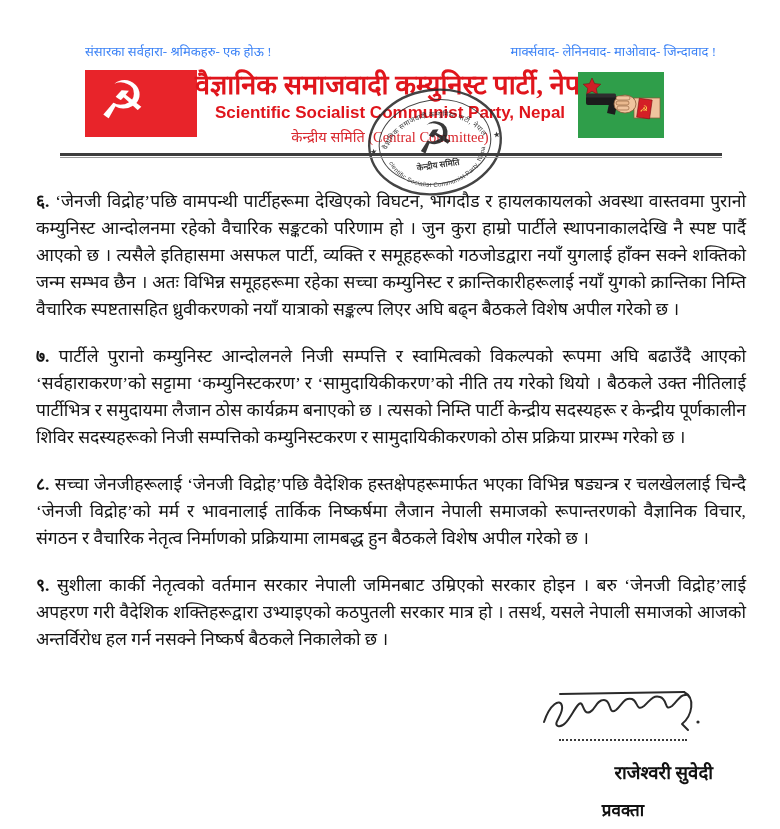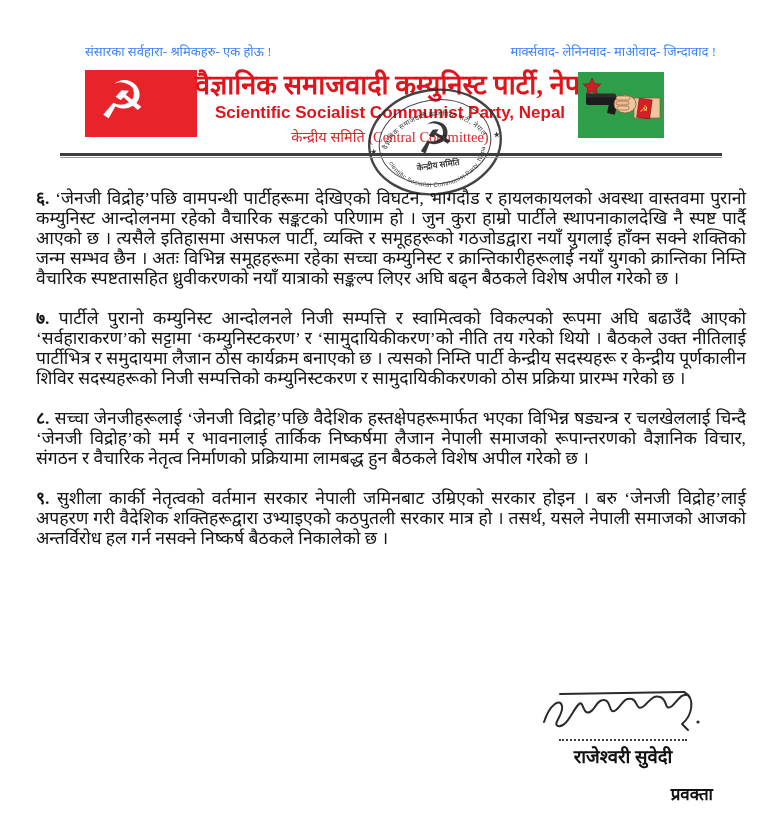--- a/index.html
+++ b/index.html
@@ -43,37 +43,38 @@
   .stamp{
     position:absolute;left:362px;top:84px;width:146px;height:116px;
     transform:rotate(-8deg);opacity:.88;pointer-events:none;
   }
   .rule{
     position:absolute;left:60px;right:58px;top:153px;height:1px;
     border-top:3px solid #3d3d3d;border-bottom:1px solid #999;
   }
   .doc-body{
     position:absolute;left:36px;right:34px;top:188px;
-    font-size:17.5px;line-height:20px;text-align:justify;color:#141414;
+    font-size:17.5px;line-height:27px;text-align:justify;color:#141414;
   }
   .doc-body p{margin:0 0 20px 0;}
   .pnum{font-weight:700;}
   .sig-block{
     position:absolute;left:533px;top:672px;width:180px;text-align:center;
   }
   .sig-svg{display:block;margin:0 auto;}
   .sig-dots{
     width:128px;margin:4px auto 0 auto;border-bottom:2px dotted #3c3c3c;height:1px;
   }
   .sig-name{
-    margin-top:2px;font-size:18.5px;font-weight:700;color:#111;
+    margin-top:18px;font-size:18.5px;font-weight:700;color:#111;
     font-family:"Liberation Serif","DejaVu Serif",serif;
+    text-align:right;
   }
   .sig-title{
-    margin-top:14px;font-size:17px;font-weight:700;color:#111;text-align:right;
+    margin-top:14px;font-size:17px;font-weight:700;color:#111;
   }
 </style>
 </head>
 <body>
 
 <span class="slogan left">संसारका सर्वहारा- श्रमिकहरु- एक होऊ !</span>
 <span class="slogan right">मार्क्सवाद- लेनिनवाद- माओवाद- जिन्दावाद !</span>
 
 <div class="flag-red">
   <span class="hs-glyph">☭</span>

